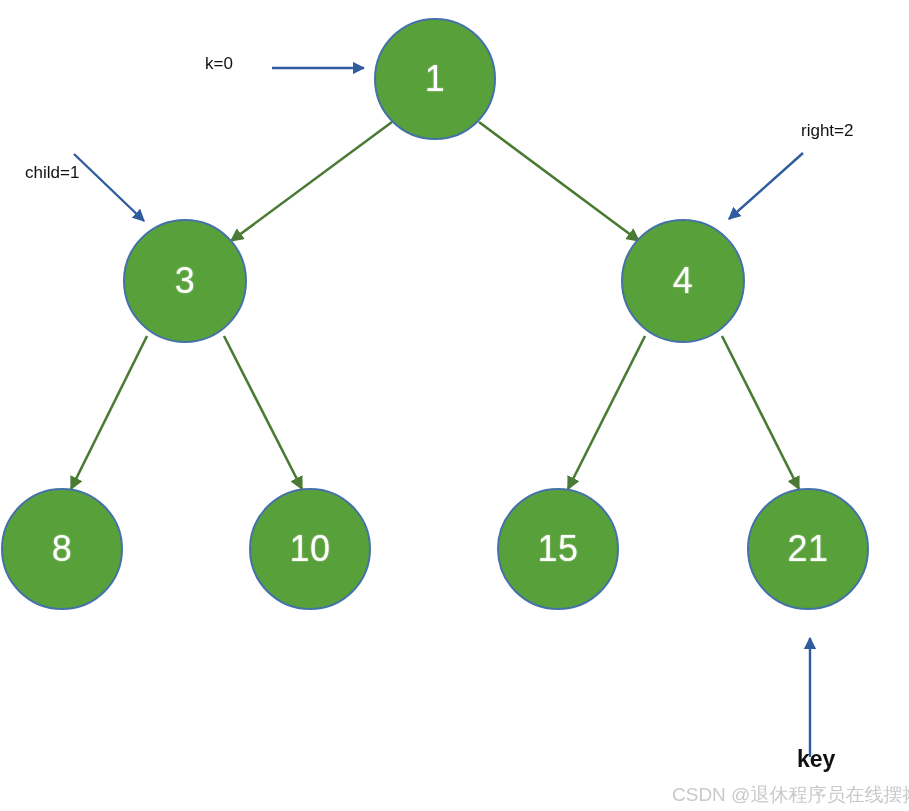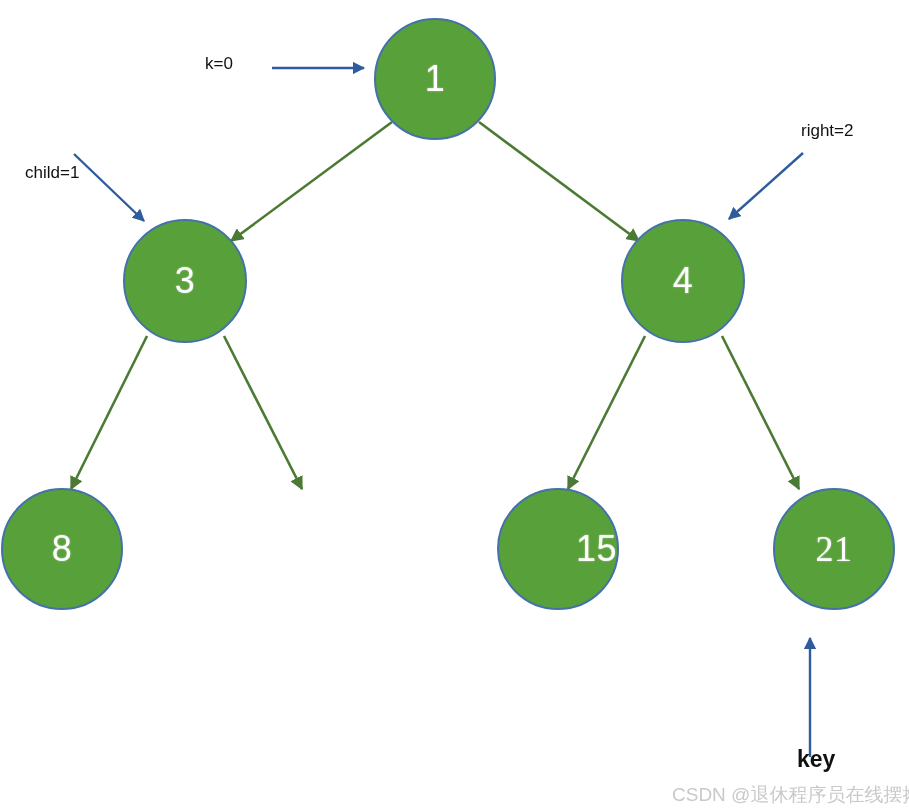--- a/index.html
+++ b/index.html
@@ -109,26 +109,29 @@
   </div>
 
   <div class="node" style="left:621px; top:219px; width:124px; height:124px;">
     <span class="node-label">4</span>
   </div>
 
   <div class="node" style="left:1px; top:488px; width:122px; height:122px;">
     <span class="node-label">8</span>
   </div>
 
+  <div class="node" style="left:249px; top:488px; width:122px; height:122px;">
+    <span class="node-label">10</span>
+  </div>
 
-  <div class="node" style="left:497px; top:488px; width:122px; height:122px;justify-content:flex-end;">
+  <div class="node" style="left:497px; top:488px; width:122px; height:122px;">
     <span class="node-label">15</span>
   </div>
 
-  <div class="node" style="left:773px; top:488px; width:122px; height:122px;font-family:Liberation Serif, serif;">
+  <div class="node" style="left:747px; top:488px; width:122px; height:122px;">
     <span class="node-label">21</span>
   </div>
 
   <div class="annotation" style="left:205px; top:55px;">k=0</div>
 
   <div class="annotation" style="left:25px; top:116px;margin-top:48px;">child=1</div>
 
   <div class="annotation" style="left:772px; top:122px;margin-left:29px;">right=2</div>
 
   <div class="annotation bold" style="left:797px; top:748px;">key</div>

